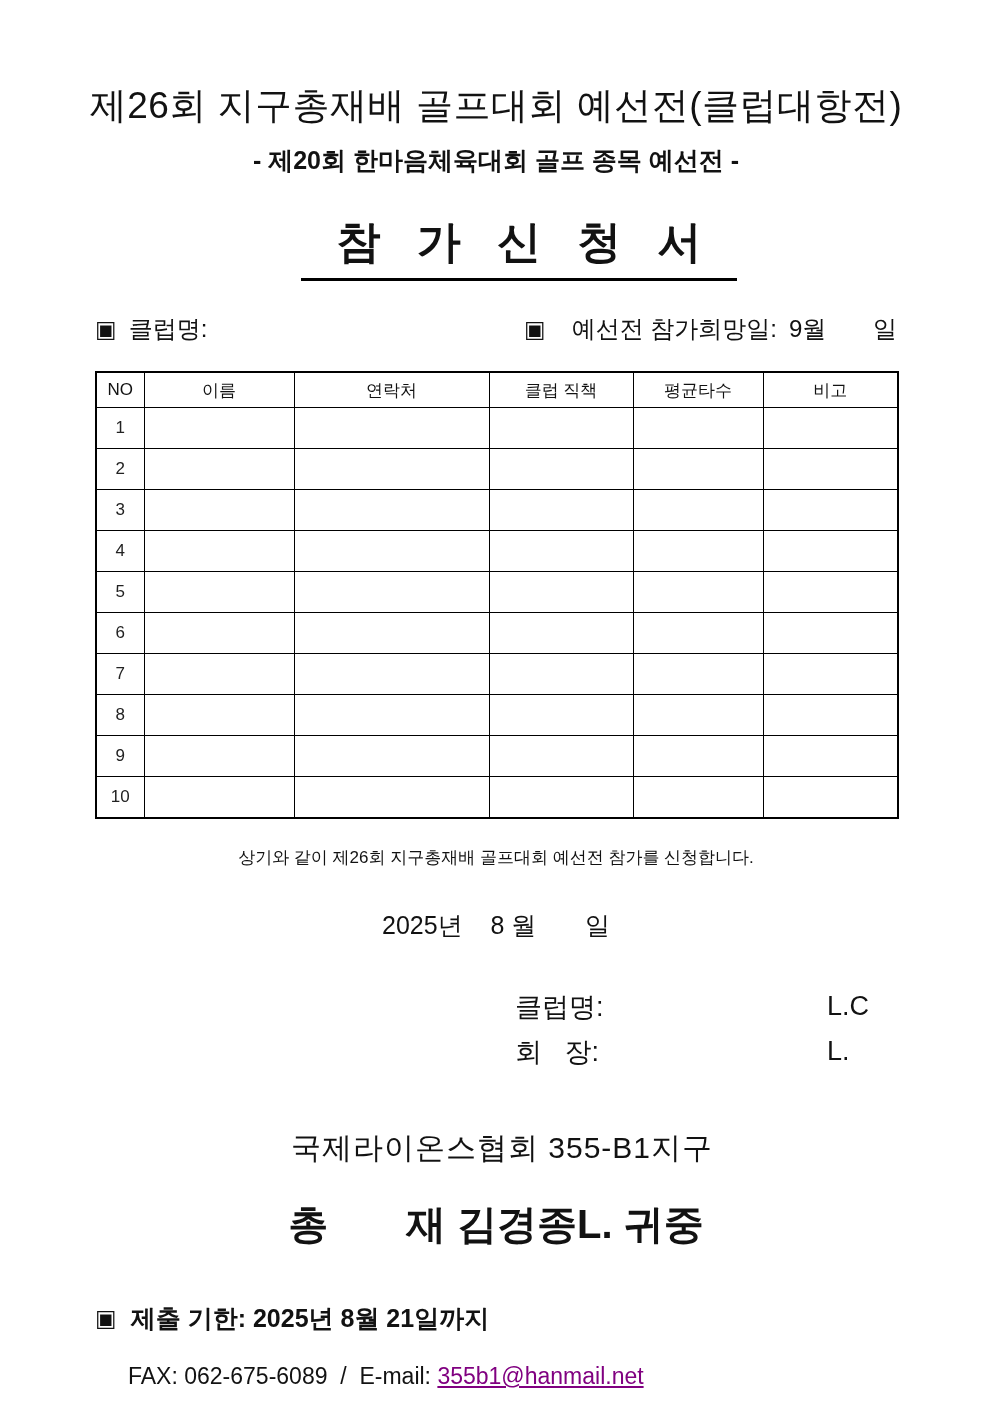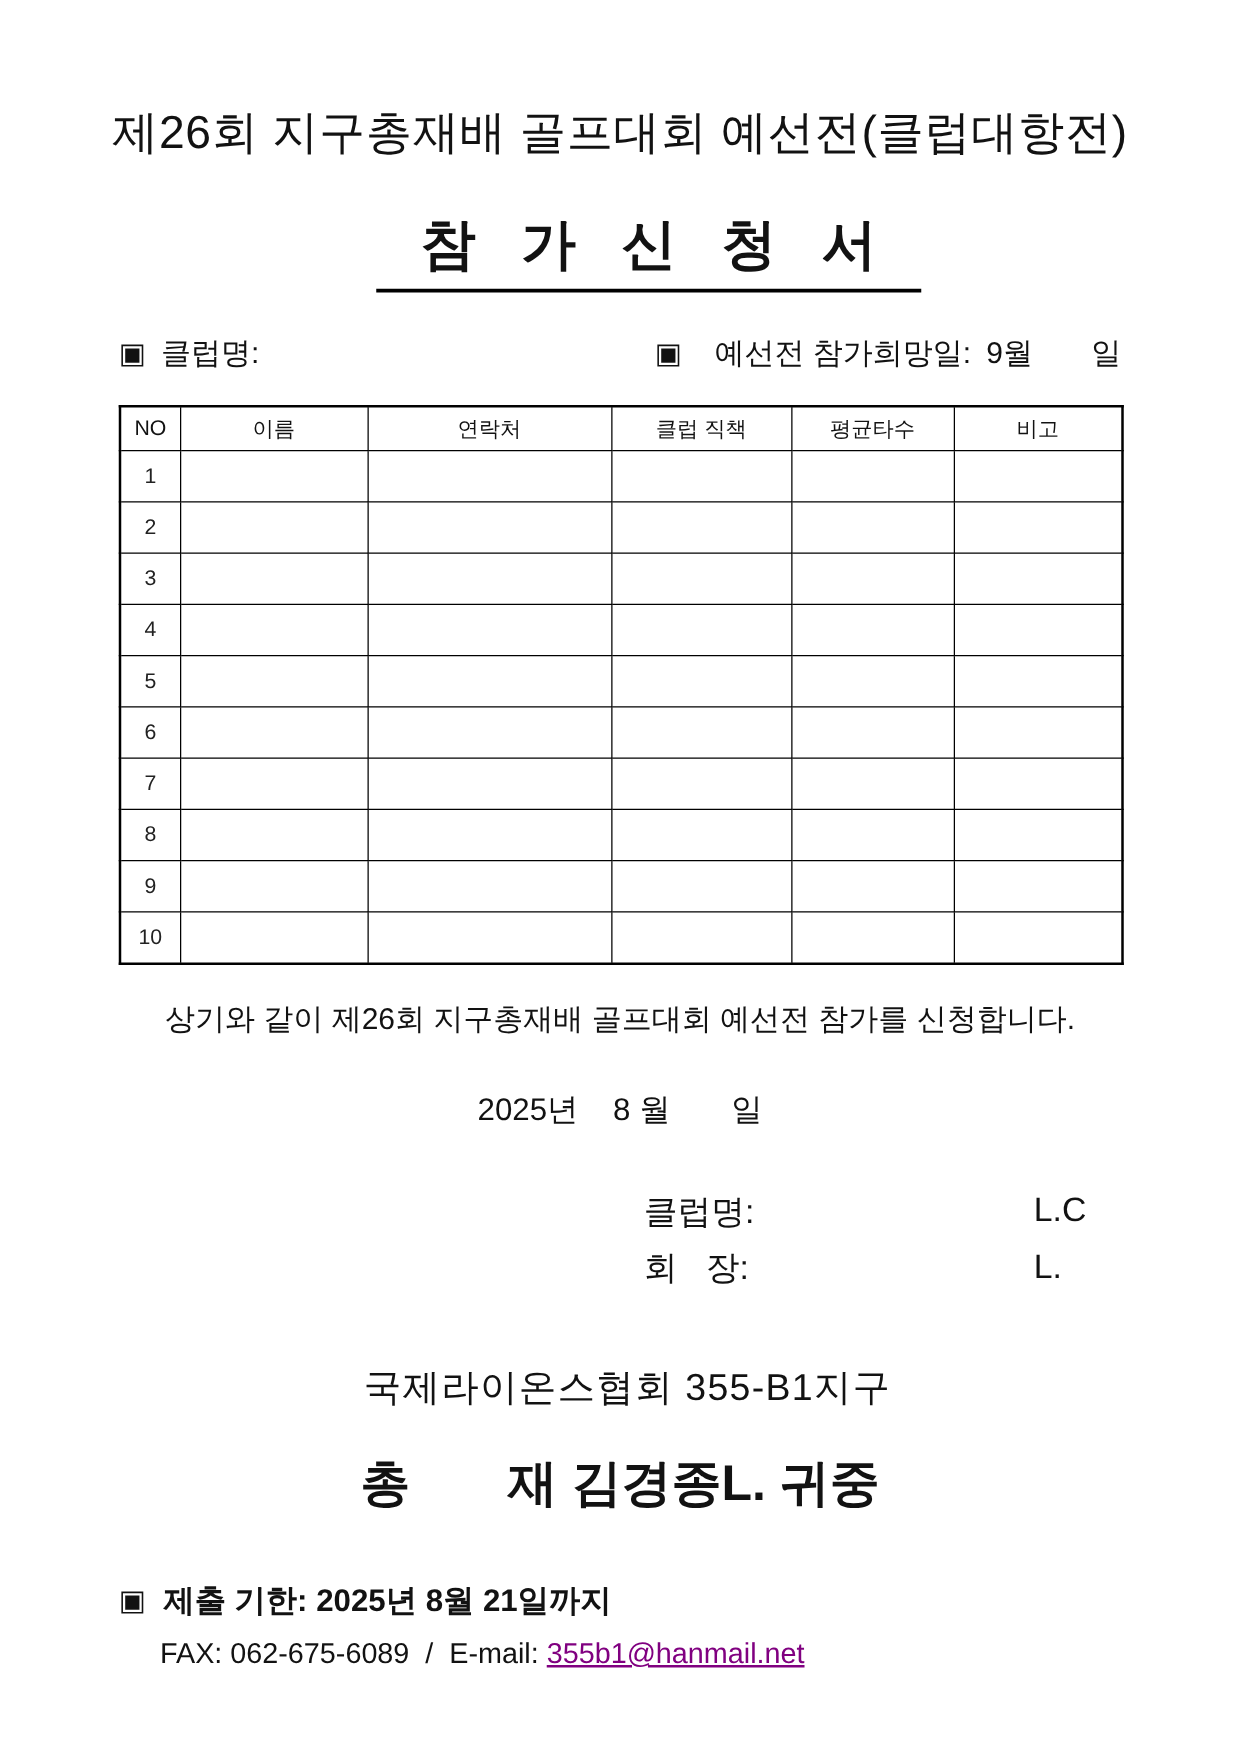--- a/index.html
+++ b/index.html
@@ -68,21 +68,21 @@
   table.roster td { height:40px; }
   table.roster td.col-no {
     text-align:center;
     font-size:17px;
     color:#222;
   }
 
   .statement {
     margin-top:27px;
     text-align:center;
-    font-size:24px;
+    font-size:17px;
     white-space:pre;
   }
   .date-line {
     margin-top:40px;
     text-align:center;
     font-size:25px;
     white-space:pre;
   }
 
   .signature { margin:42px 0 0 515px; font-size:27px; }
@@ -100,30 +100,31 @@
   }
 
   .footer { margin:50px 0 0 95px; }
   .deadline-row {
     display:flex;
     align-items:center;
     font-size:25px;
     font-weight:bold;
   }
   .deadline-row .bullet { font-size:23px; font-weight:normal; margin-right:14px; line-height:1; }
-  .fax-row { margin:12px 0 0 33px; font-size:23px; }
+  .fax-row { margin:28px 0 0 33px; font-size:23px; }
   .fax-prefix { white-space:pre; }
   .email-link { text-decoration:underline; cursor:pointer; }
 </style>
 </head>
 <body>
 
 <div class="doc">
 
   <div class="title">제26회 지구총재배 골프대회 예선전(클럽대항전)</div>
+  <div class="subtitle">- 제20회 한마음체육대회 골프 종목 예선전 -</div>
 
   <div class="heading-wrap">
     <span class="form-heading">참 가 신 청 서</span>
   </div>
 
   <div class="fields-row">
     <div class="field-item left">
       <span class="bullet">▣</span>
       <span class="field-label">클럽명:</span>
     </div>

